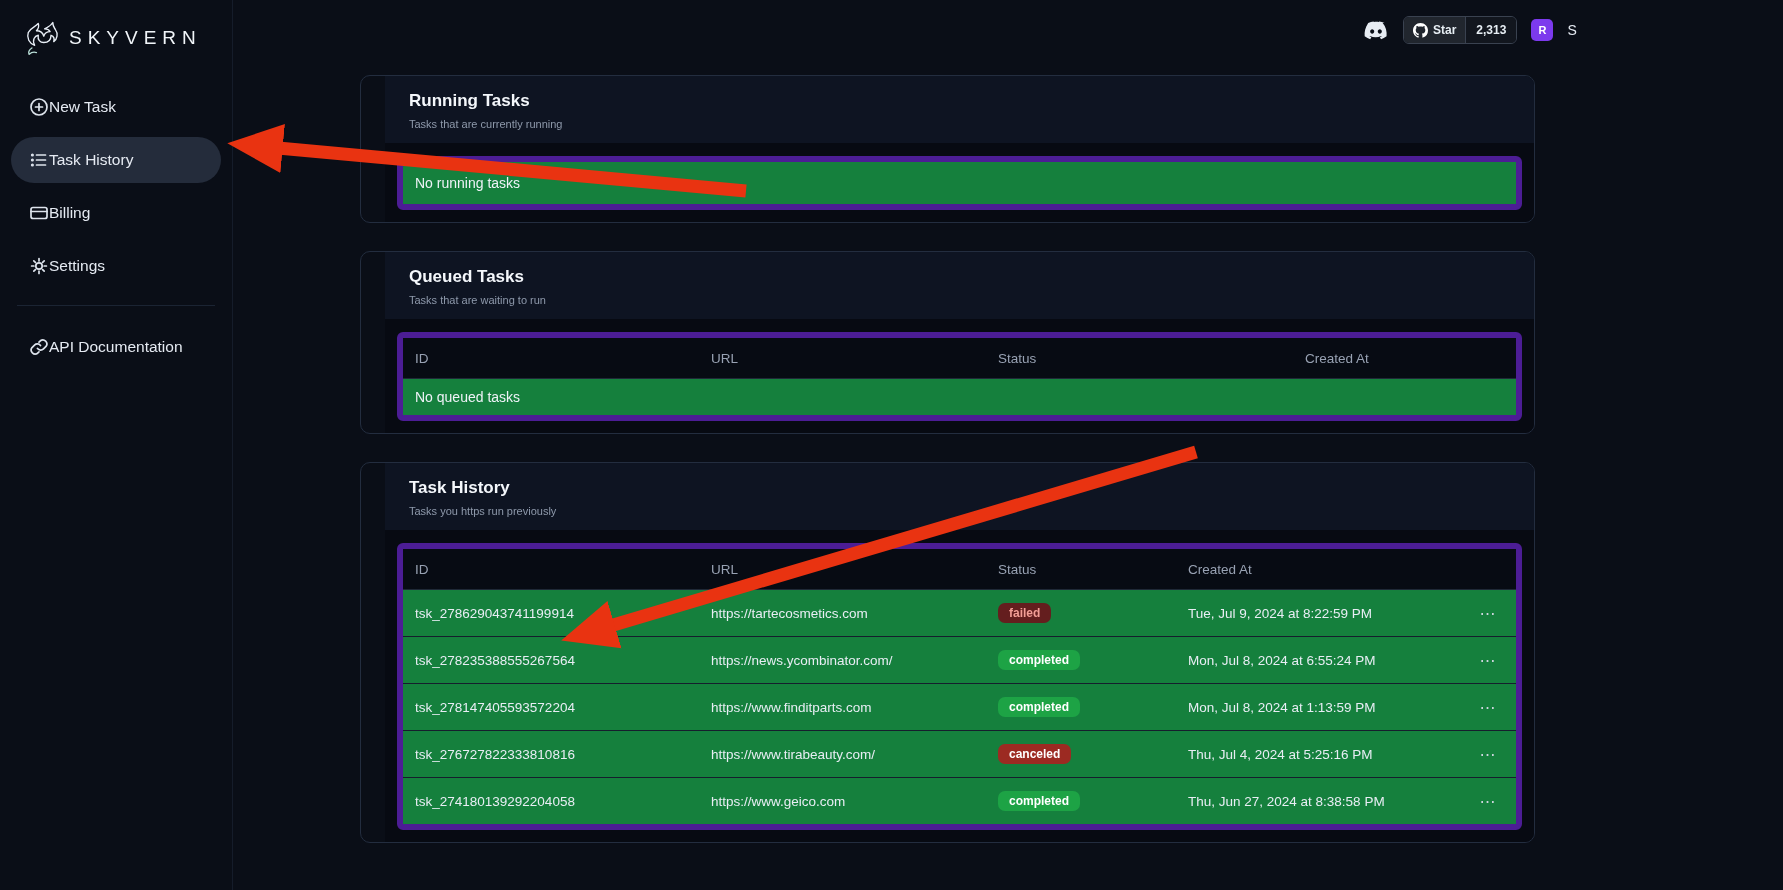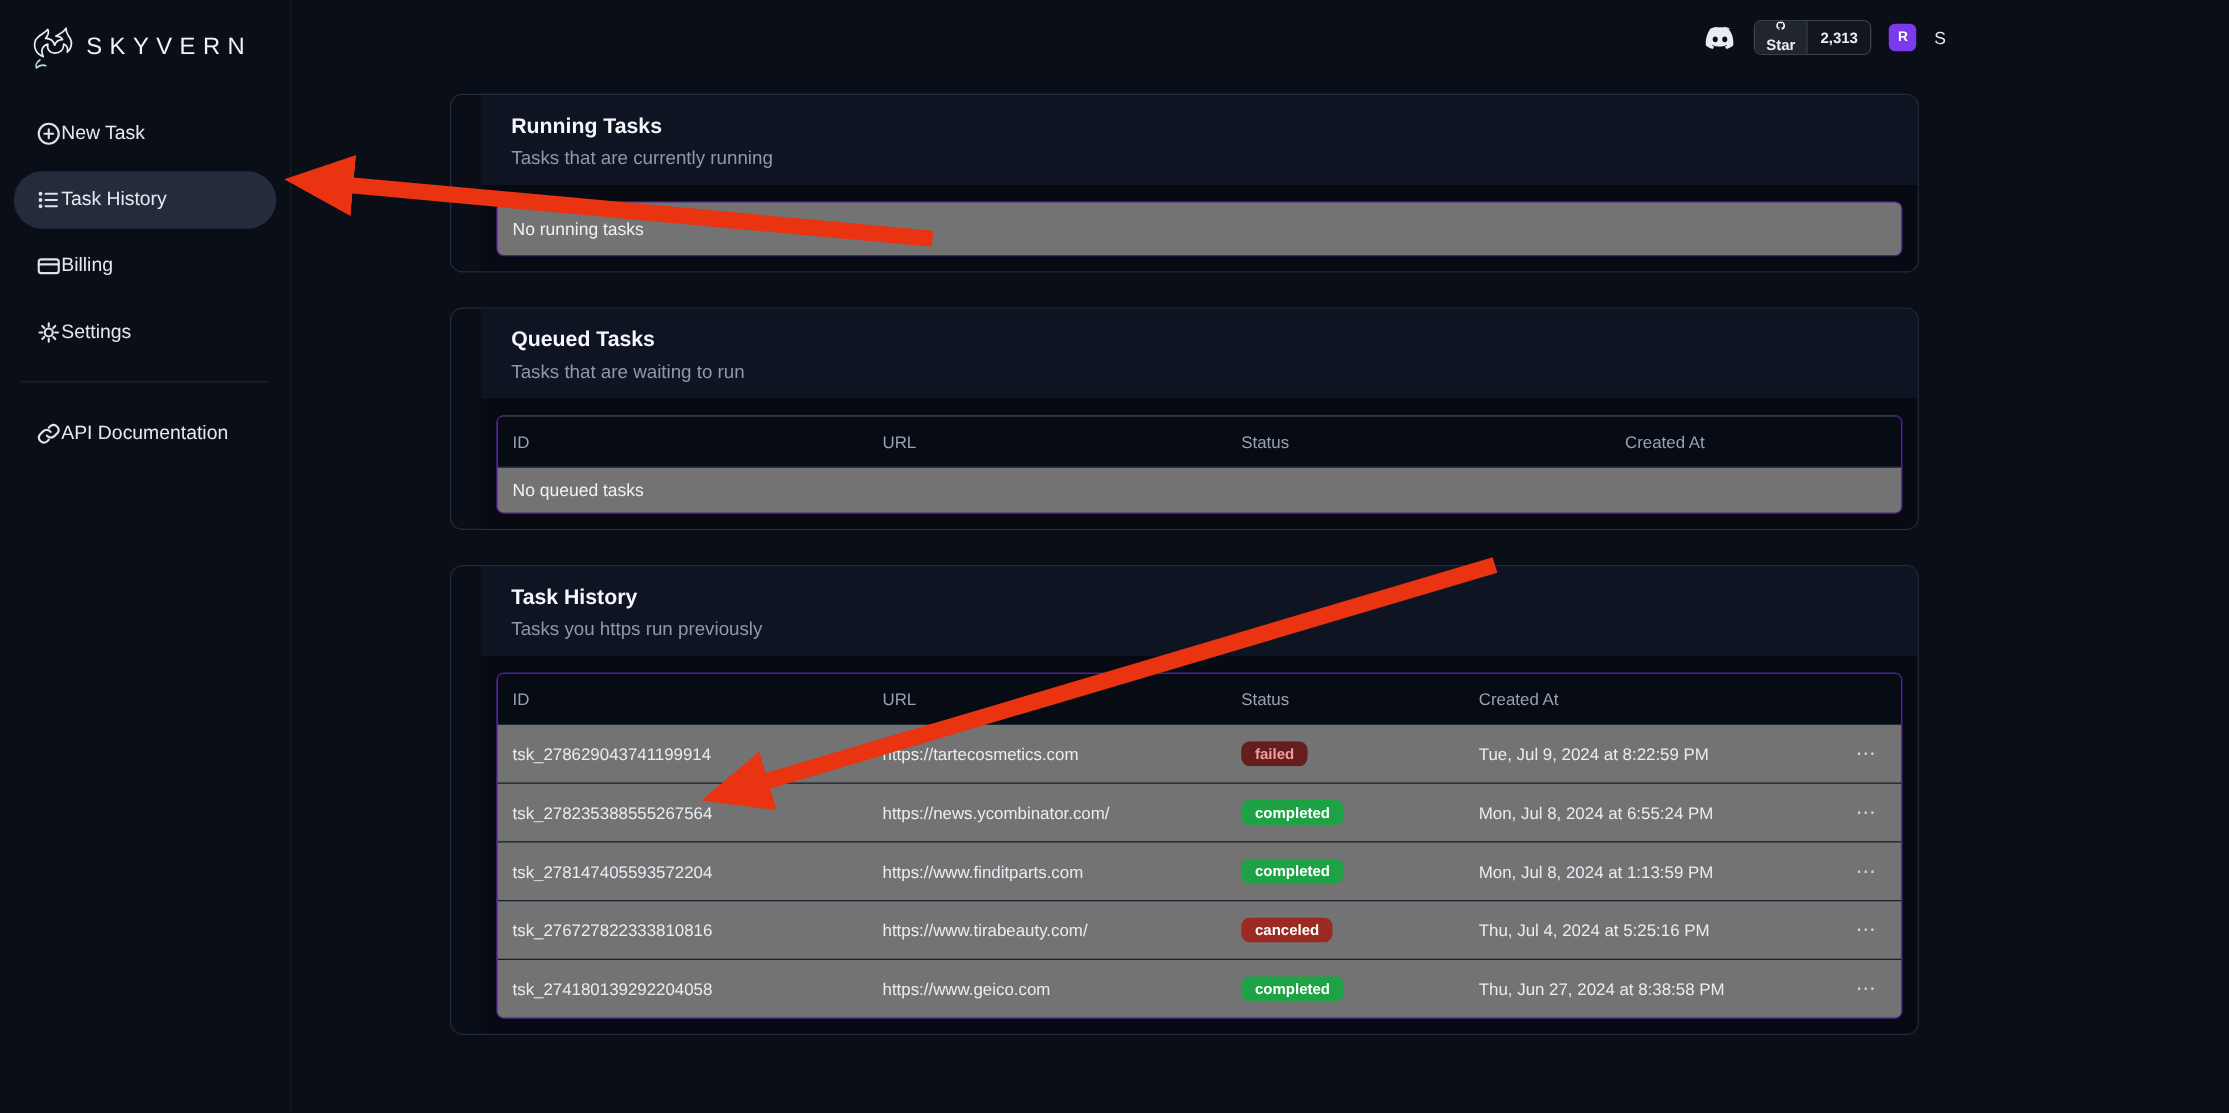--- a/index.html
+++ b/index.html
@@ -15,33 +15,33 @@
   .nav-item .ic{display:flex;align-items:center;justify-content:center;width:20px;height:20px;}
   .nav-item svg{stroke:#dde3ec;fill:none;stroke-width:1.7;stroke-linecap:round;stroke-linejoin:round;}
   .divider{height:1px;background:#1b2433;margin:16px 6px 18px 6px;}
   .nav-item.demo{background:#e7eaf1;color:#10151f;border-radius:10px;font-weight:500;}
   .nav-item.demo svg{stroke:#12161f;}
 
   
   .topbar{position:absolute;left:1363px;top:16px;display:flex;align-items:center;gap:14px;height:28px;}
   .discord-btn{display:flex;align-items:center;cursor:pointer;}
   .gh-btn{display:flex;align-items:stretch;border:1px solid #3a4250;border-radius:6px;overflow:hidden;height:26px;font-size:12px;font-weight:700;color:#e6edf3;cursor:pointer;}
-  .gh-left{display:flex;align-items:center;gap:5px;padding:0 9px;background:#21262e;flex-direction:column;}
+  .gh-left{display:flex;align-items:center;gap:5px;padding:0 9px;background:#21262e;}
   .gh-right{display:flex;align-items:center;padding:0 10px;background:#12161e;border-left:1px solid #3a4250;}
   .avatar{width:22px;height:22px;border-radius:5px;background:#7c3aed;color:#fff;font-size:11px;font-weight:700;display:flex;align-items:center;justify-content:center;cursor:pointer;}
   .partial{color:#e5eaf2;font-size:14px;}
 
   
   .main{position:absolute;left:360px;top:75px;width:1175px;}
   .card{border:1px solid #232d3f;border-radius:10px;background:#0a0e17;margin-bottom:28px;overflow:hidden;padding-left:24px;}
   .card-header{padding:15px 24px 13px 24px;background:#0e1422;}
   .card-title{font-size:17px;font-weight:700;color:#f4f7fb;margin-bottom:7px;}
-  .card-sub{font-size:15px;color:#8e99ab;}
+  .card-sub{font-size:11px;color:#8e99ab;}
   .card-body{background:#070a12;padding:13px 12px 12px 12px;}
-  .table-box{border:1px solid #4c1d95;border-radius:6px;overflow:hidden;background:#737373;}
+  .table-box{border:6px solid #4c1d95;border-radius:6px;overflow:hidden;background:#15803d;}
   .empty-row{height:42px;display:flex;align-items:center;padding-left:12px;font-size:14px;color:#eef2f7;}
   .empty-row.short{height:36px;}
   .t-head{display:grid;align-items:center;height:40px;color:#98a2b3;font-size:13.5px;border-bottom:1px solid #1f2937;background:#070b13;}
   .t-row{display:grid;align-items:center;height:46px;color:#e8edf4;font-size:13.5px;border-bottom:1px solid #151e2d;cursor:pointer;}
   .t-row:last-child{border-bottom:none;}
   .cell{padding-left:12px;white-space:nowrap;overflow:hidden;text-overflow:ellipsis;}
   .grid-queued{grid-template-columns:296px 287px 307px 1fr;}
   .grid-history{grid-template-columns:296px 287px 190px 1fr 56px;}
   .badge{display:inline-block;padding:3px 11px;border-radius:7px;font-size:12px;font-weight:700;color:#fff;}
   .badge[data-status="completed"]{background:#1da345;}

